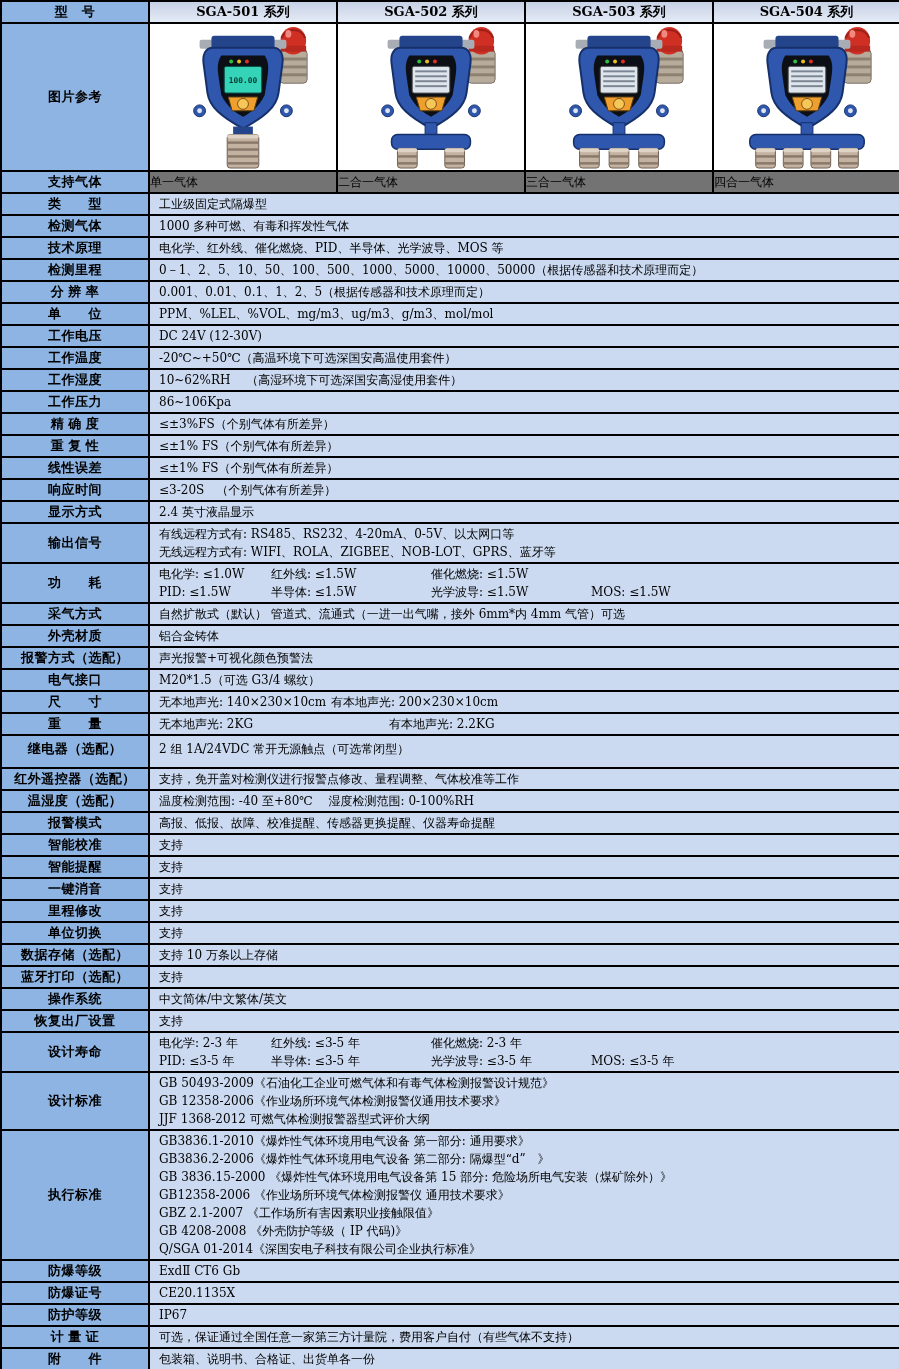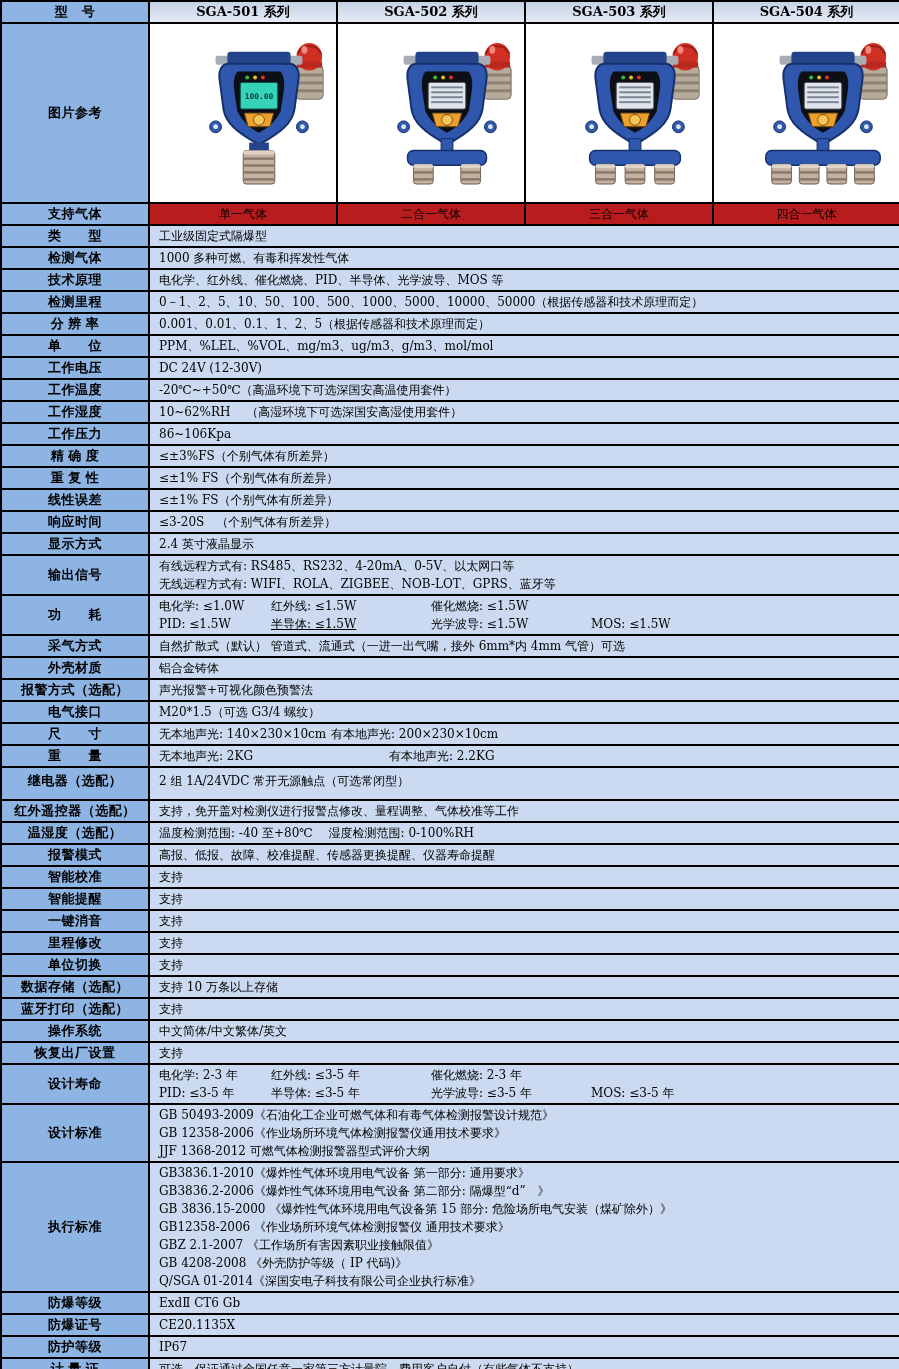--- a/index.html
+++ b/index.html
@@ -28,24 +28,24 @@
     font-family:"DejaVu Serif", serif;
   }
   .model-cell {
     background:linear-gradient(#c7d1e5,#e5ebf6);
     font-weight:bold;
     font-size:13px;
     text-align:center;
     padding:1px 0;
     font-family:"DejaVu Serif", serif;
   }
-  .image-cell { background:#ffffff; padding:16px; text-align:right; vertical-align:middle; height:146px; }
+  .image-cell { background:#ffffff; padding:0; text-align:right; vertical-align:middle; height:146px; }
   .gas-cell {
-    background:#b91c1c;
-    text-align:center;
+    background:#737373;
+    text-align:left;
     font-size:12px;
     padding:1px 0;
     font-family:"DejaVu Serif", serif;
   }
   .line { line-height:18px; white-space:pre-wrap; }
   .line .seg { display:inline-block; vertical-align:top; }
   .u { text-decoration:underline; }
   .tall td { padding-top:4px; padding-bottom:9px; }
   .dev { display:block; margin:0 auto; }
 </style>
@@ -373,21 +373,21 @@
           <td class="label-cell">输出信号</td>
           <td class="value-cell" colspan="4">
             <div class="line"><span class="seg">有线远程方式有: RS485、RS232、4-20mA、0-5V、以太网口等</span></div>
             <div class="line"><span class="seg">无线远程方式有: WIFI、ROLA、ZIGBEE、NOB-LOT、GPRS、蓝牙等</span></div>
           </td>
         </tr>
         <tr>
           <td class="label-cell">功　　耗</td>
           <td class="value-cell" colspan="4">
             <div class="line"><span class="seg" style="min-width: 112px;">电化学: ≤1.0W</span><span class="seg" style="min-width: 160px;">红外线: ≤1.5W</span><span class="seg">催化燃烧: ≤1.5W</span></div>
-            <div class="line"><span class="seg" style="min-width: 112px;">PID: ≤1.5W</span><span class="seg" style="min-width: 160px; text-decoration: underline;">半导体: ≤1.5W</span><span class="seg" style="min-width: 160px;">光学波导: ≤1.5W</span><span class="seg">MOS: ≤1.5W</span></div>
+            <div class="line"><span class="seg" style="min-width: 112px;">PID: ≤1.5W</span><span class="seg" style="min-width: 160px;">半导体: ≤1.5W</span><span class="seg" style="min-width: 160px;">光学波导: ≤1.5W</span><span class="seg">MOS: ≤1.5W</span></div>
           </td>
         </tr>
         <tr>
           <td class="label-cell">采气方式</td>
           <td class="value-cell" colspan="4">
             <div class="line"><span class="seg">自然扩散式（默认） 管道式、流通式（一进一出气嘴，接外 6mm*内 4mm 气管）可选</span></div>
           </td>
         </tr>
         <tr>
           <td class="label-cell">外壳材质</td>

